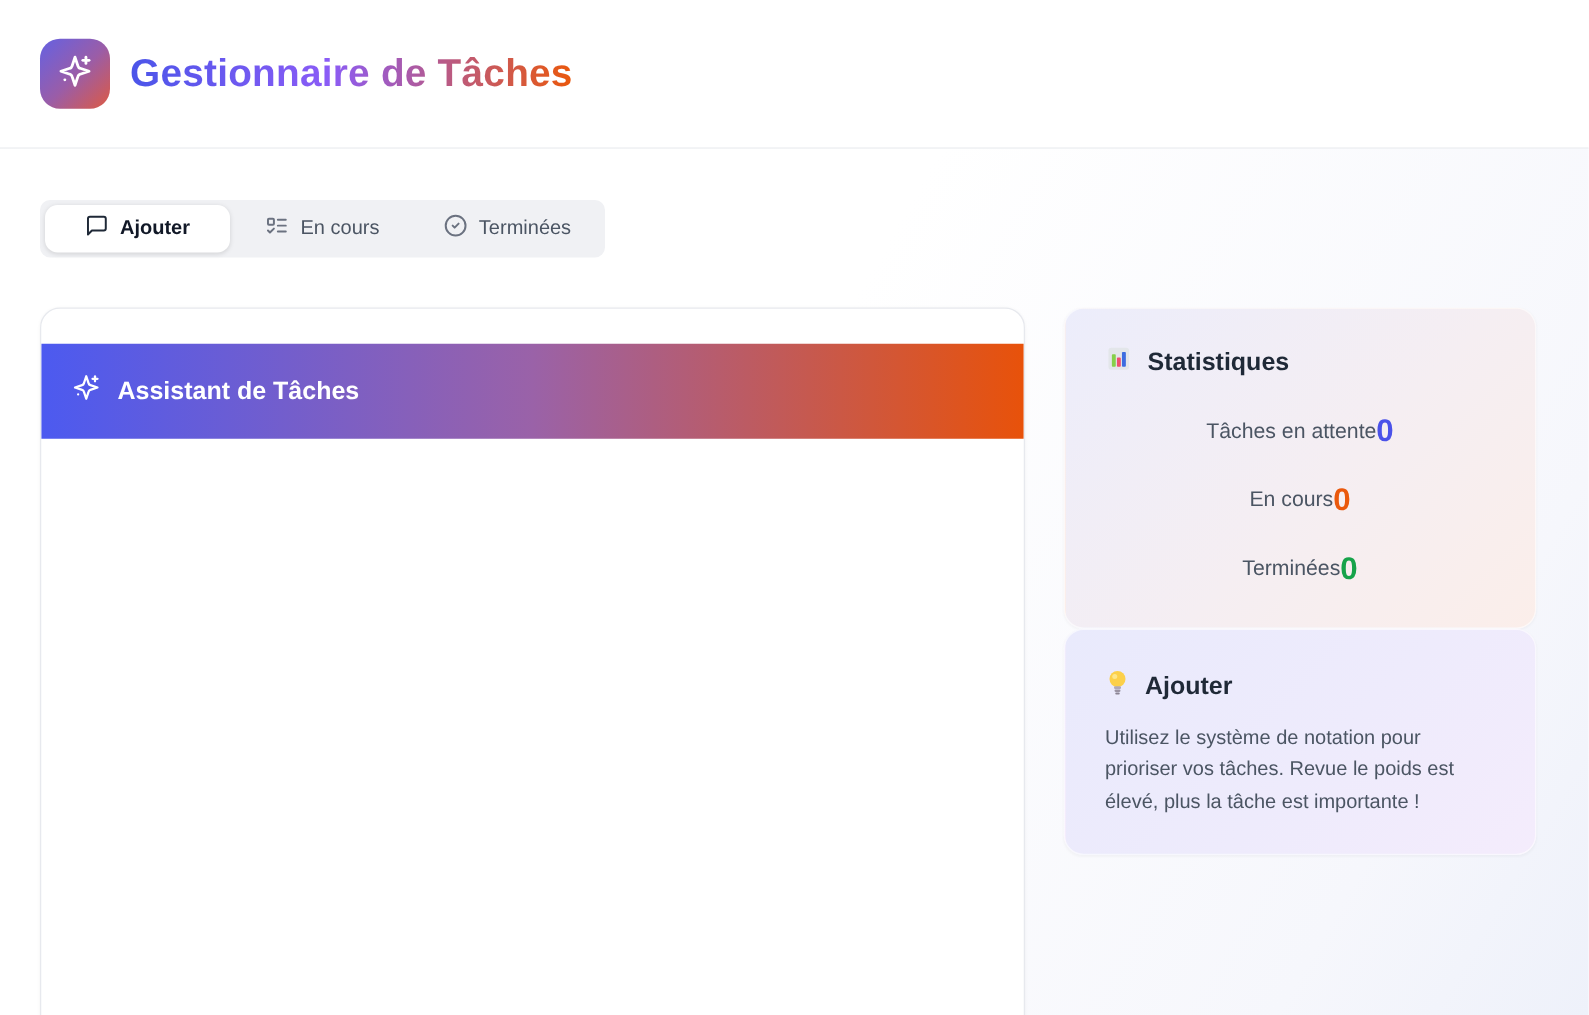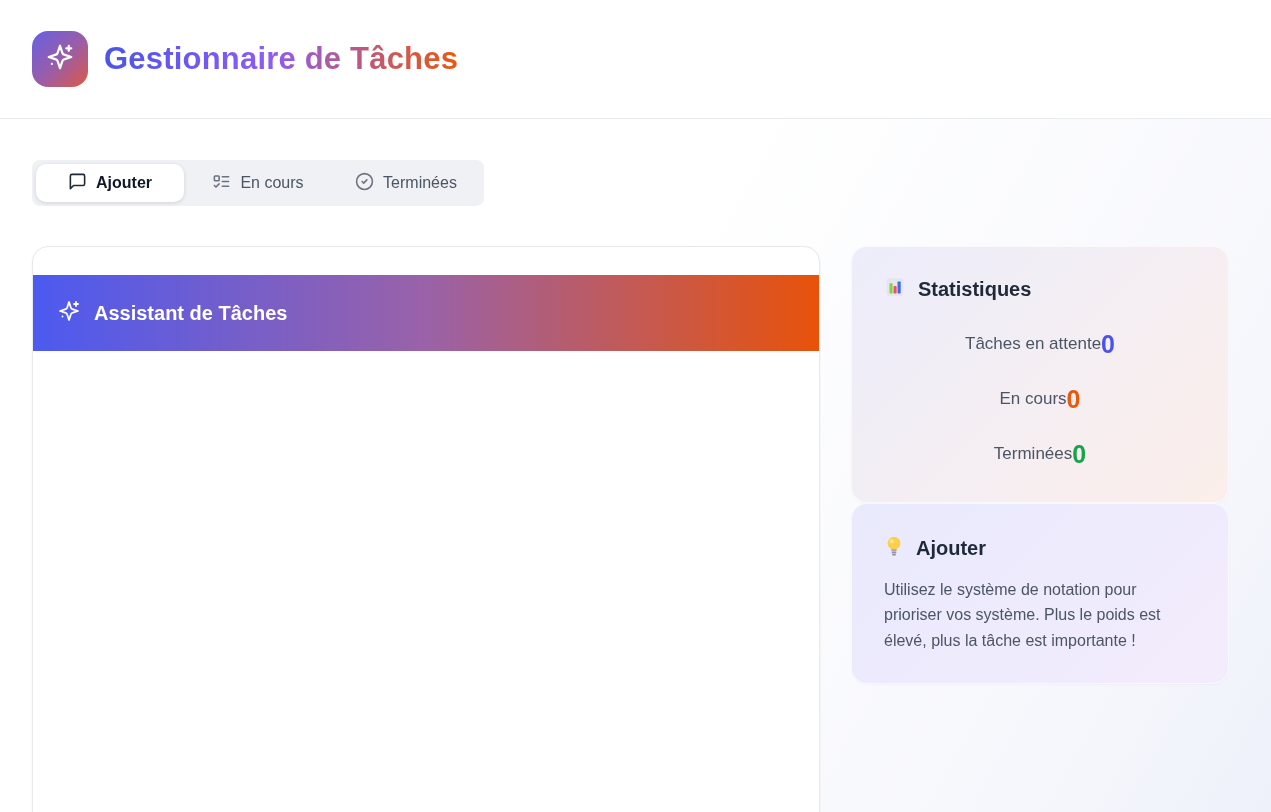--- a/index.html
+++ b/index.html
@@ -165,18 +165,18 @@
             <svg width="20" height="22" viewBox="0 0 20 22">
               <circle cx="10" cy="8.2" r="6.4" fill="#fcd04a"></circle>
               <circle cx="7.8" cy="6.2" r="2" fill="#fde68a"></circle>
               <rect x="7.2" y="14" width="5.6" height="2.2" rx="1" fill="#b0a9b8"></rect>
               <rect x="7.6" y="16.6" width="4.8" height="1.9" rx="0.9" fill="#9a93a3"></rect>
               <rect x="8.2" y="18.9" width="3.6" height="1.7" rx="0.85" fill="#8a8393"></rect>
             </svg>
           </span>
           <span>Ajouter</span>
         </div>
-        <p class="tip-text">Utilisez le système de notation pour prioriser vos système. Plus le poids est élevé, plus la tâche est importante !</p>
+        <p class="tip-text">Utilisez le système de notation pour prioriser vos tâches. Revue le poids est élevé, plus la tâche est importante !</p>
       </section>
 
     </aside>
   </div>
 </main>
 
 </body></html>

